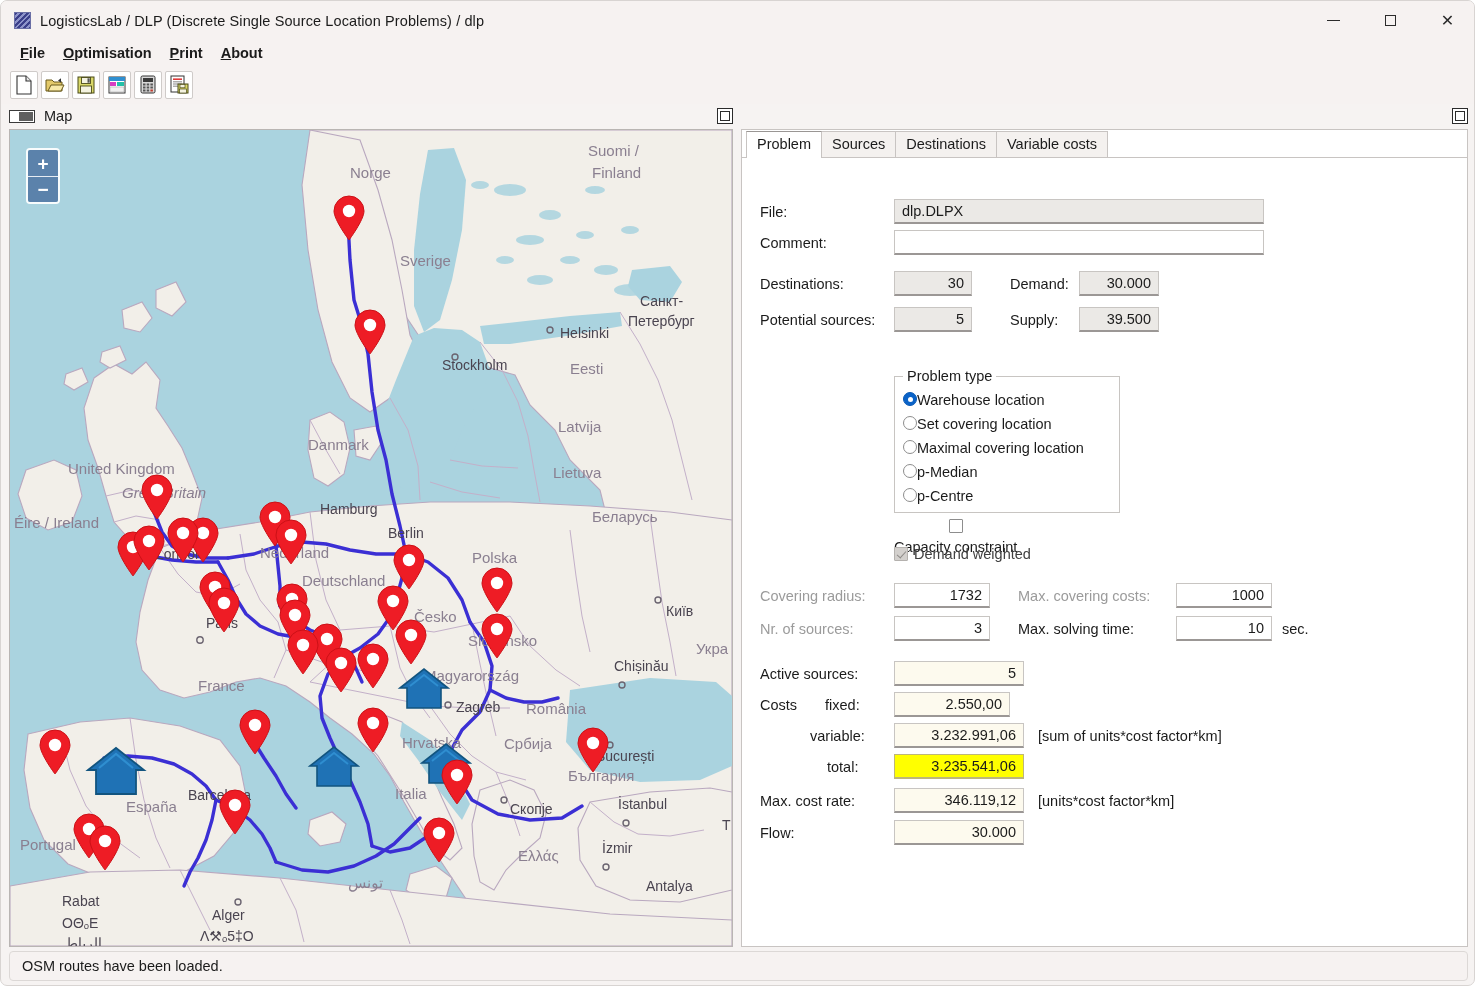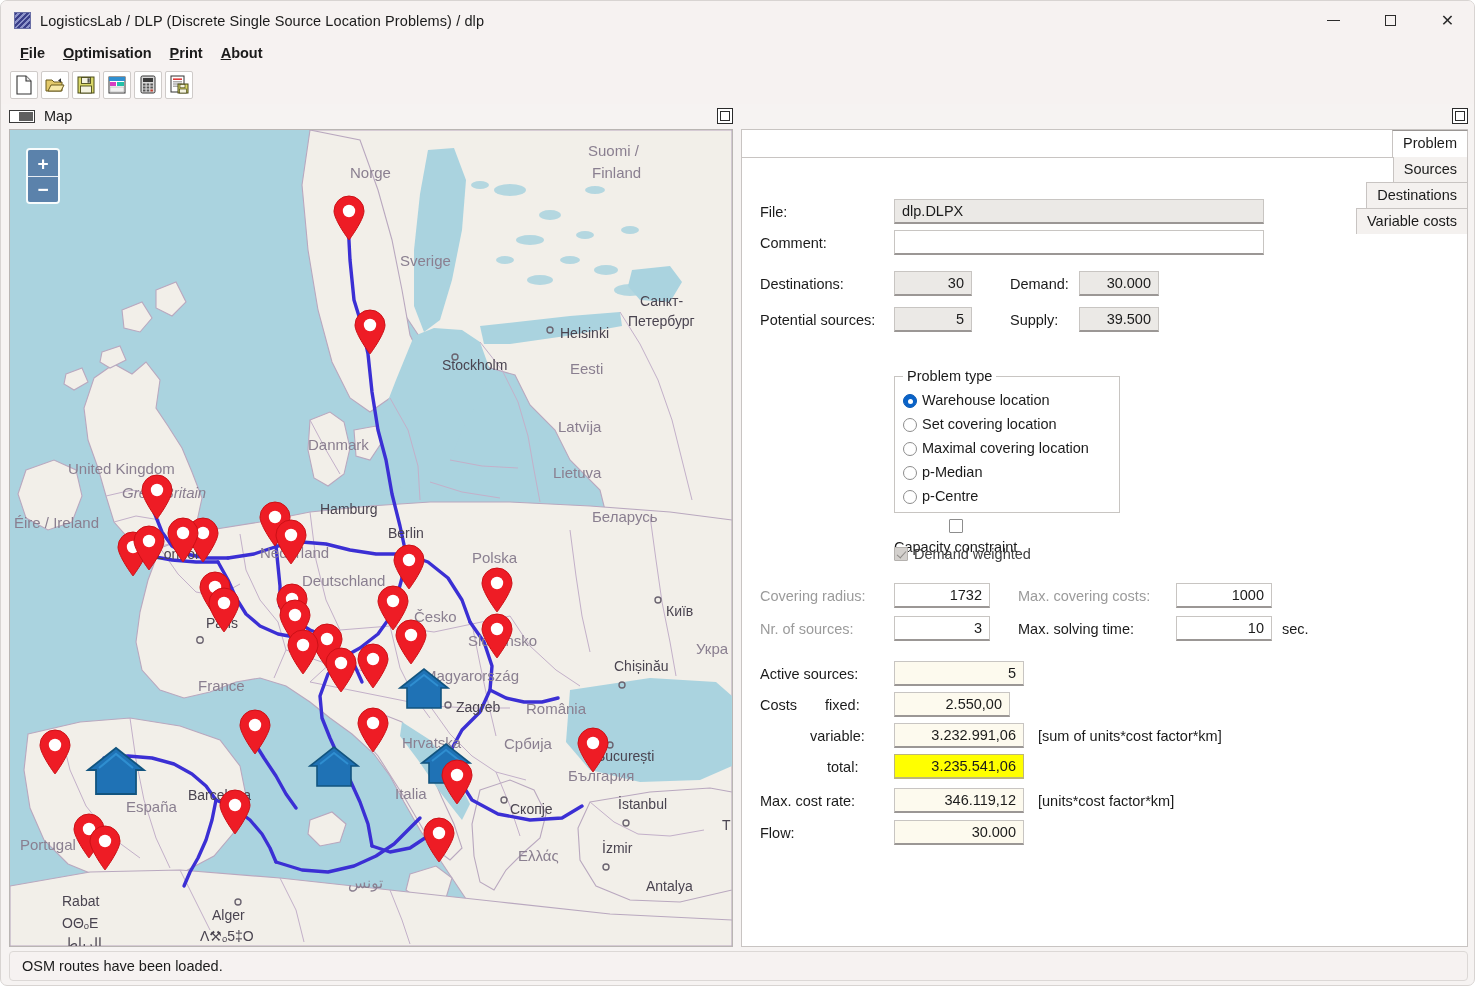--- a/index.html
+++ b/index.html
@@ -112,21 +112,21 @@
   .zoom-btn + .zoom-btn { border-top: 1px solid rgba(255,255,255,.85); }
 
   
   #right-panel {
     position: absolute; left: 740px; top: 128px; width: 727px; height: 818px;
     background: #ffffff; border: 1px solid #c8c4c2;
   }
   #tabstrip {
     position: absolute; left: 0; top: 0; width: 100%; height: 28px;
     border-bottom: 1px solid #c8c4c2; display: flex; align-items: flex-end;
-    padding-left: 4px; background: #ffffff; flex-direction: column;
+    padding-left: 4px; background: #ffffff;
   }
   .tab {
     font-size: 14.5px; color: #1b1b1b; padding: 4px 10px 5px 10px;
     border: 1px solid #c8c4c2; border-bottom: none; background: #f4f1ef;
     margin-right: -1px; position: relative; white-space: nowrap;
   }
   .tab.active {
     background: #ffffff; z-index: 3; font-weight: normal;
     border-top: 1px solid #9a9694;
     padding-bottom: 6px; margin-bottom: -1px;
@@ -152,21 +152,21 @@
   
   #problem-type {
     position: absolute; left: 152px; top: 217px; width: 226px; height: 137px;
     border: 1px solid #c8c5c2; background: #ffffff;
   }
   #pt-legend {
     position: absolute; left: 8px; top: -9px; background: #ffffff;
     padding: 0 4px; font-size: 14.5px; color: #1b1b1b;
   }
   .radio-row {
-    position: absolute; left: 8px; display: flex; align-items: flex-end; gap: 5px;
+    position: absolute; left: 8px; display: flex; align-items: flex-start; 
     font-size: 14.5px; color: #1b1b1b; white-space: nowrap;
   }
   .radio {
     width: 14px; height: 14px; border-radius: 50%;
     border: 1.4px solid #8d8d8d; background: #fff; flex: none; position: relative;
   }
   .radio.checked { border-color: #0a5ab5; background: #0a63c8; }
   .radio.checked::after {
     content: ""; position: absolute; left: 50%; top: 50%;
     width: 5px; height: 5px; margin: -2.5px 0 0 -2.5px;

